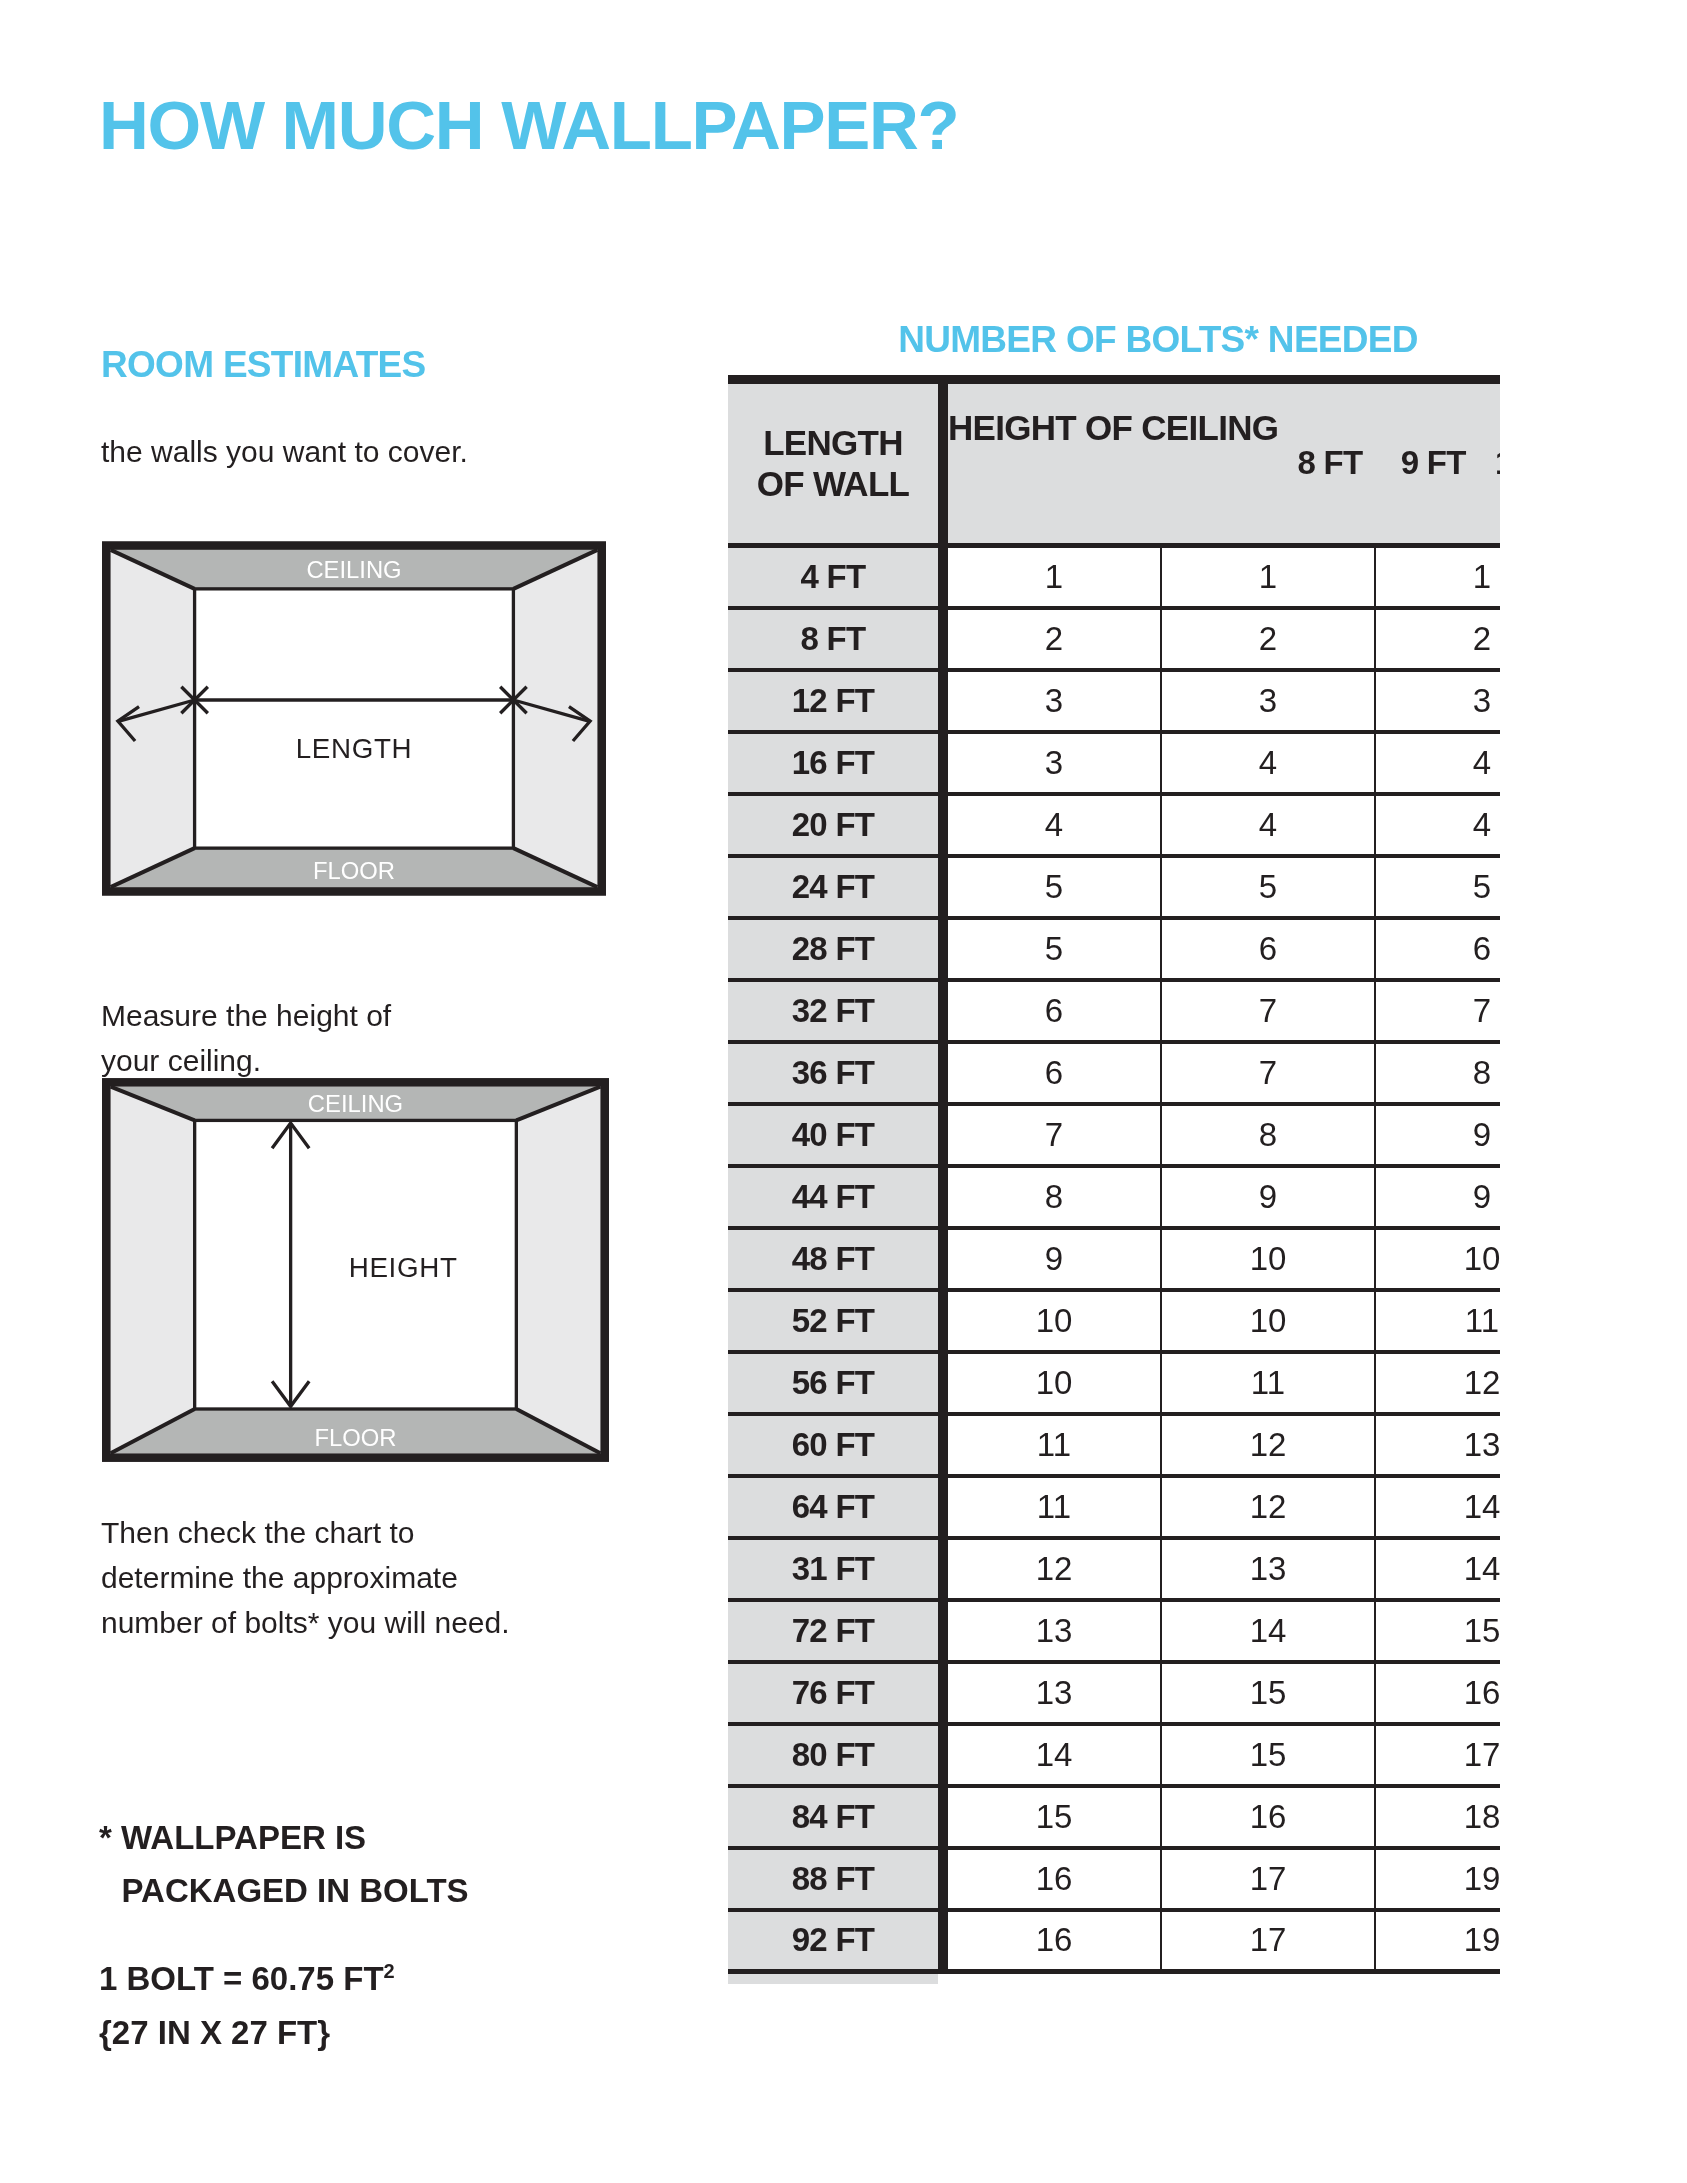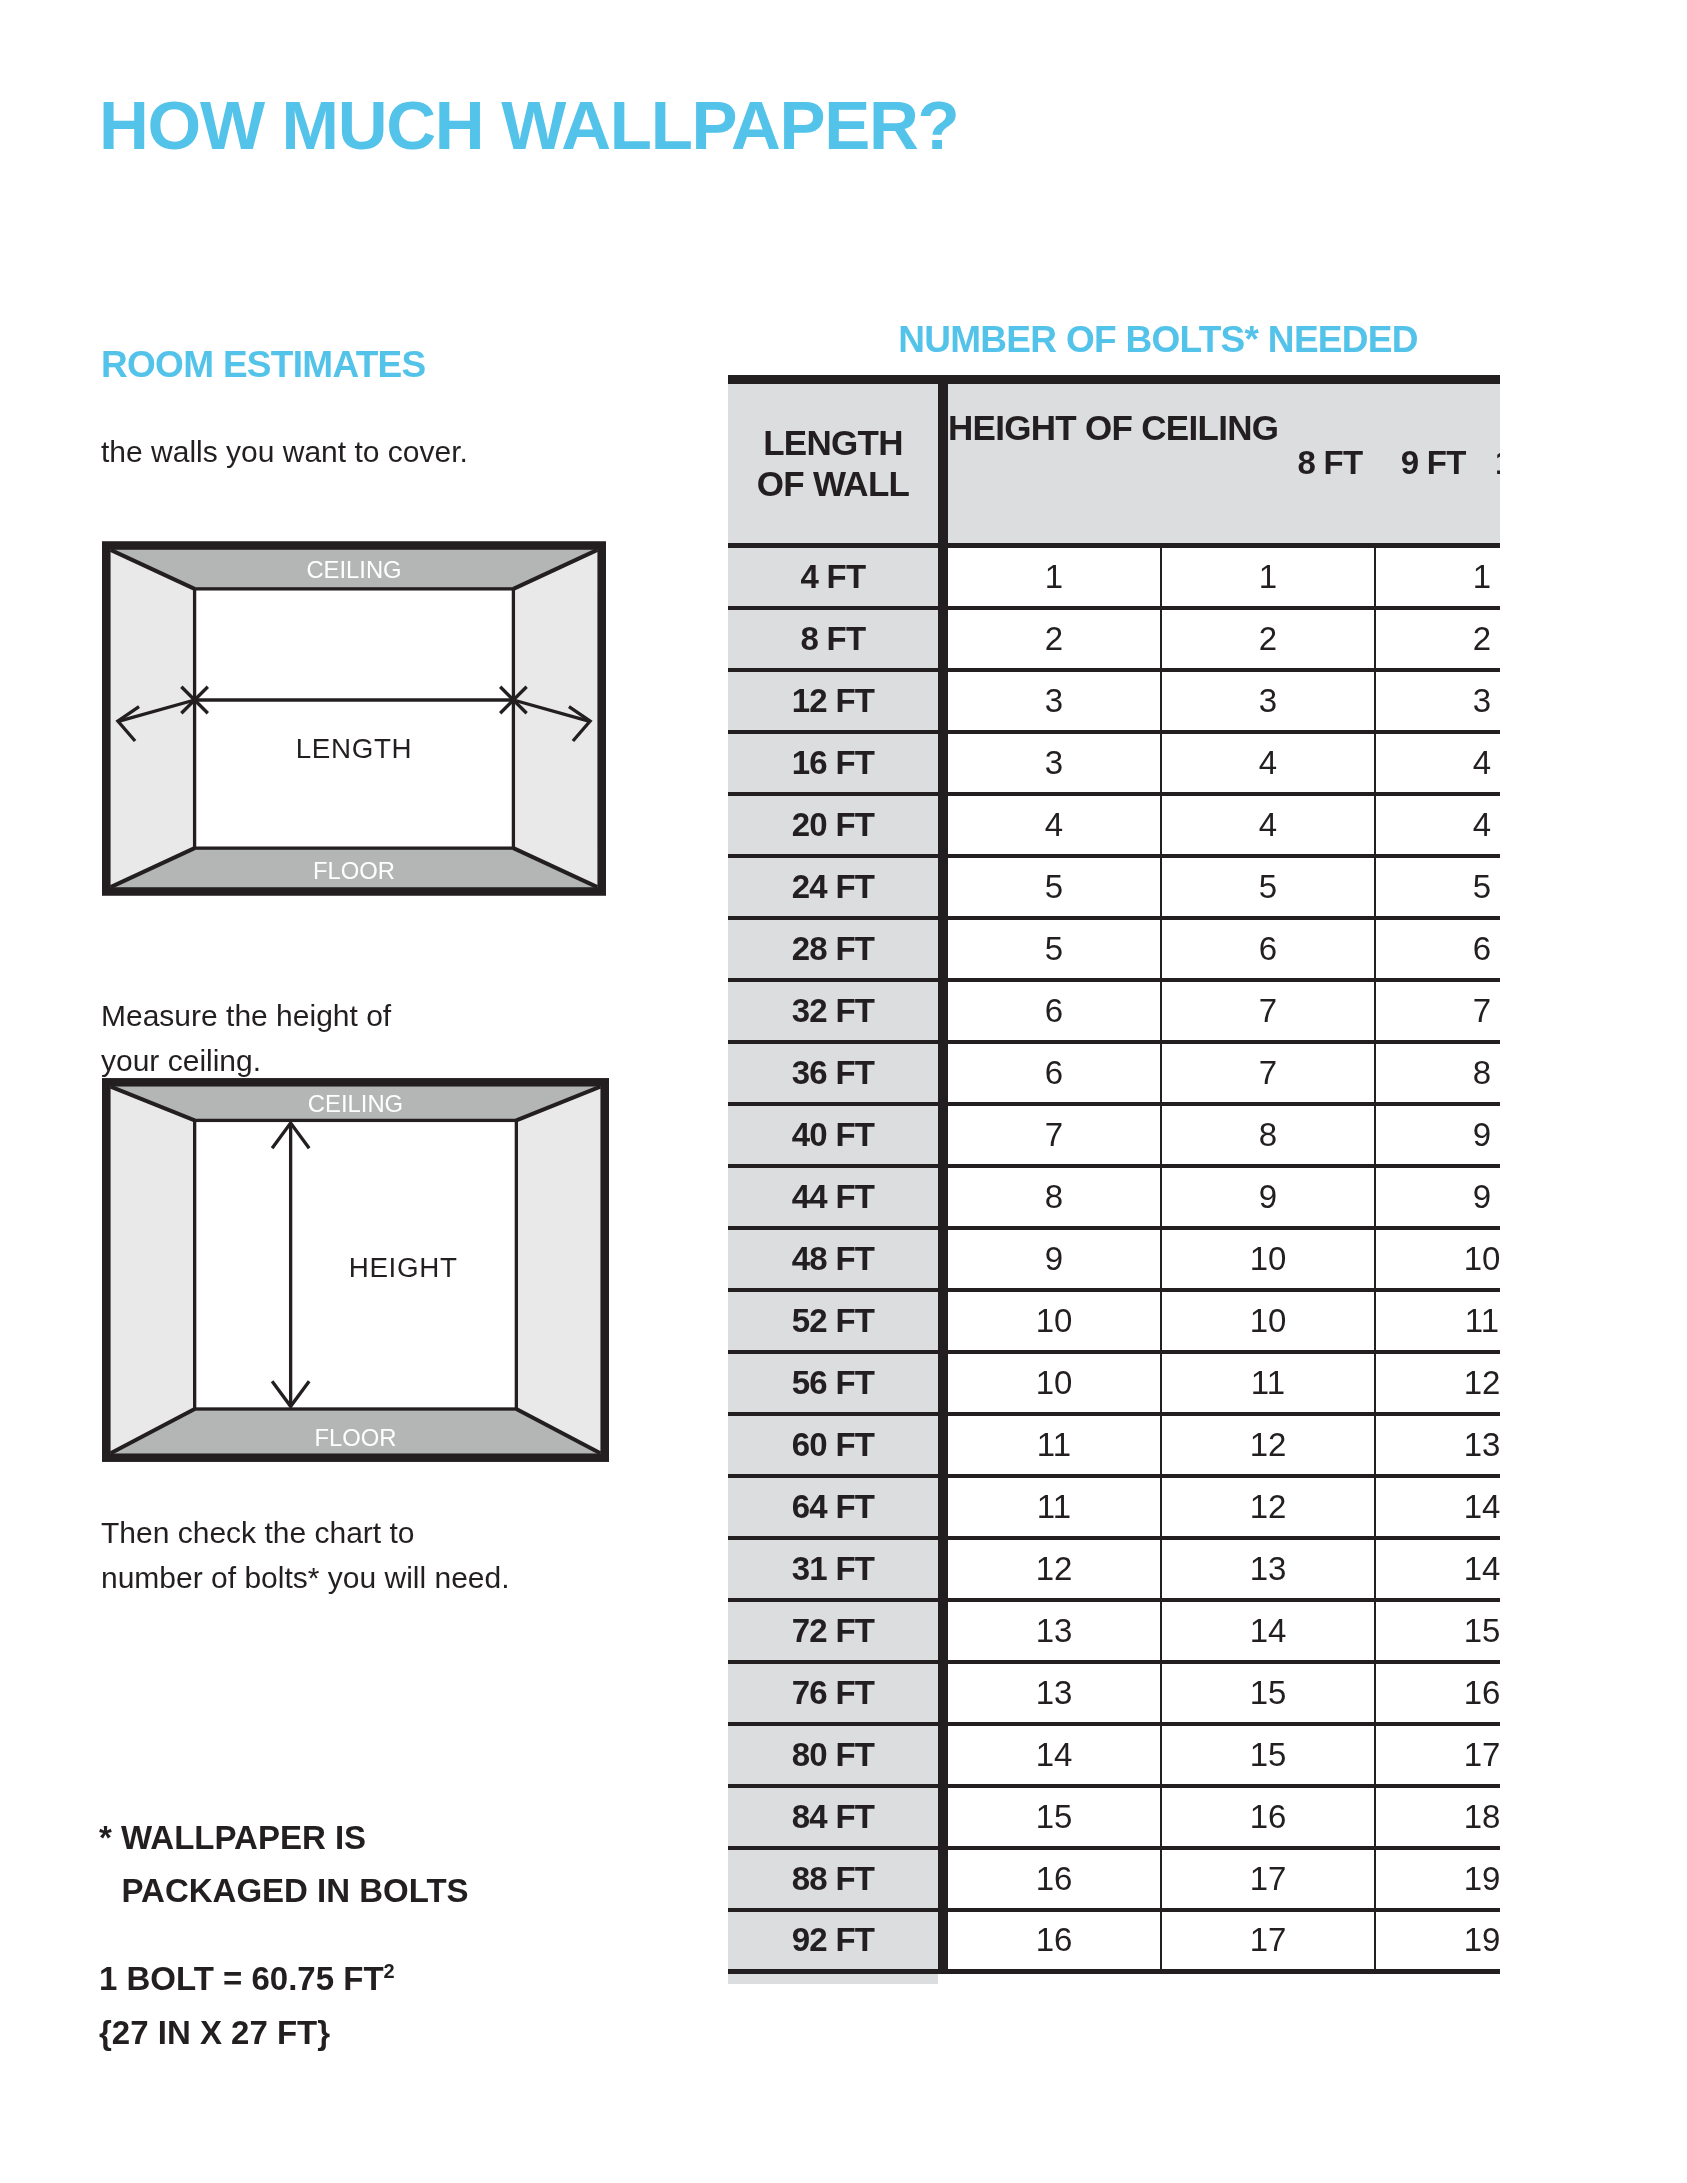--- a/index.html
+++ b/index.html
@@ -164,20 +164,21 @@
       <polyline points="257,106 285,68 313,106"></polyline>
       <polyline points="257,458 285,496 313,458"></polyline>
     </g>
     <text class="dg-room-label" x="383" y="52" text-anchor="middle">CEILING</text>
     <text class="dg-room-label" x="383" y="556" text-anchor="middle">FLOOR</text>
     <text class="dg-dim-label" x="455" y="300" text-anchor="middle">HEIGHT</text>
   </svg>
 
   <div class="para p3">
     <div>Then check the chart to</div>
+    <div>determine the approximate</div>
     <div>number of bolts* you will need.</div>
   </div>
 
   <div class="footnote">
     <div class="fn-line1">* WALLPAPER IS</div>
     <div class="fn-line2">PACKAGED IN BOLTS</div>
   </div>
 
   <div class="bolt-eq">
     <span>1 BOLT = 60.75 FT</span><sup>2</sup>

